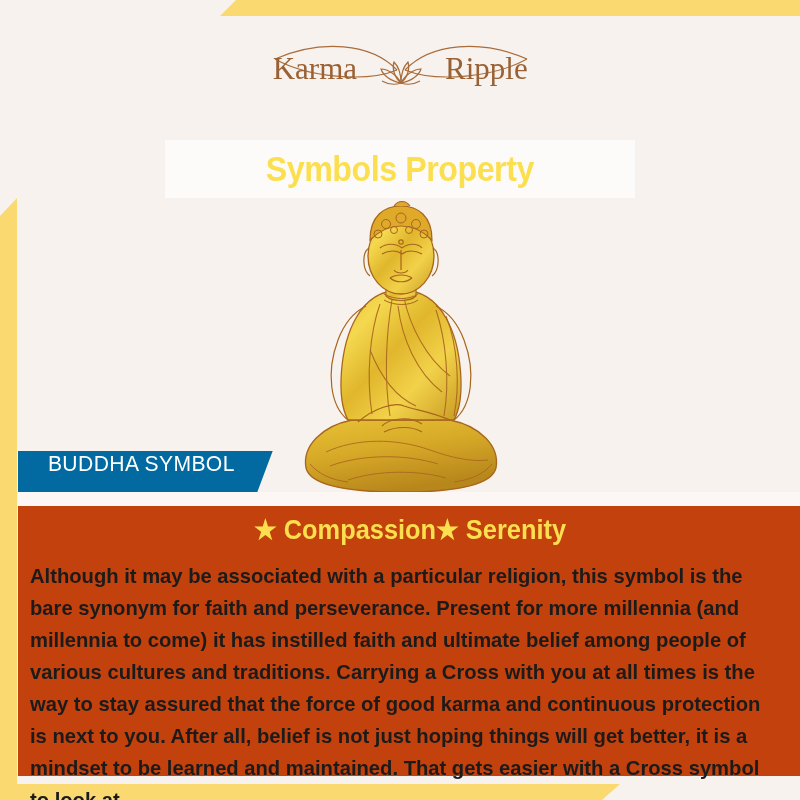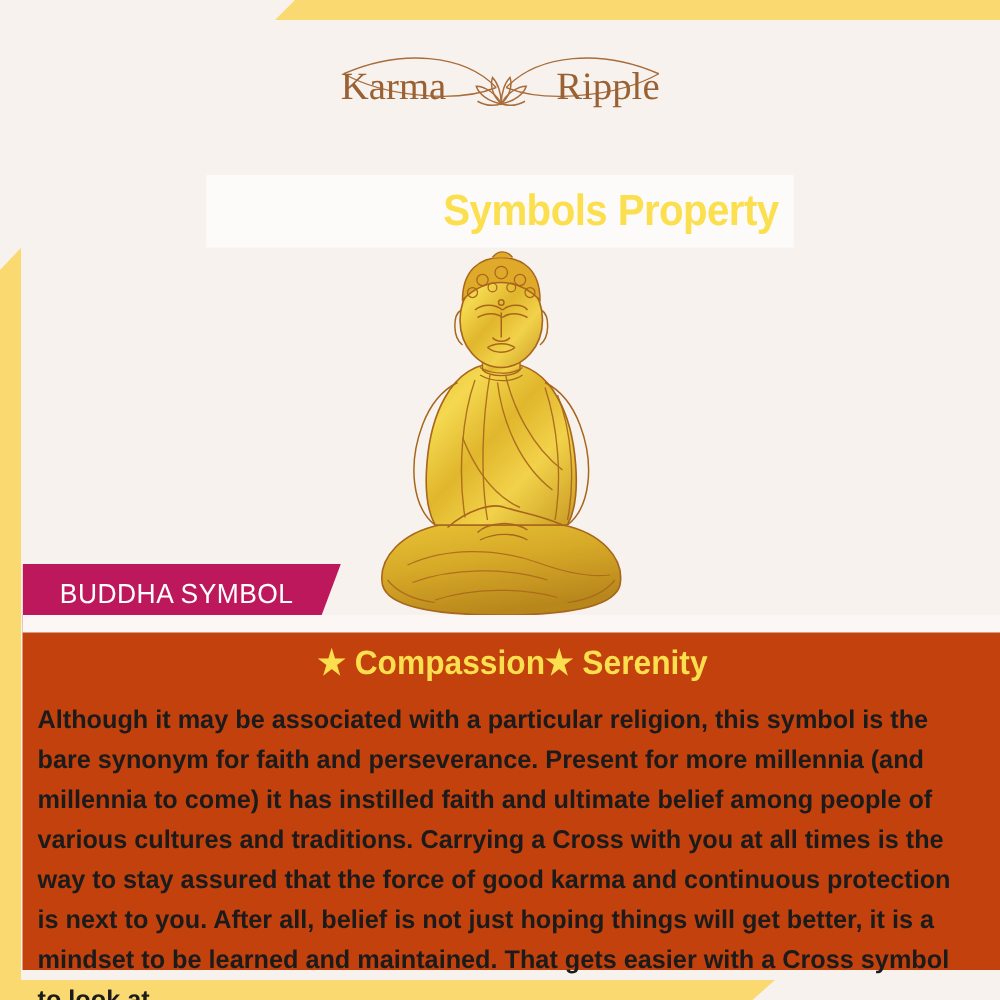--- a/index.html
+++ b/index.html
@@ -77,21 +77,21 @@
   
   .title-banner {
     position: absolute;
     top: 140px;
     left: 165px;
     width: 470px;
     height: 58px;
     background: #fdfbfa;
     display: flex;
     align-items: center;
-    justify-content: flex-end;
+    justify-content: center;
   }
   .title-text {
     font-family: "Liberation Sans Narrow", "Liberation Sans", sans-serif;
     font-weight: 700;
     font-size: 35px;
     letter-spacing: -0.5px;
     color: #fbdf4e;
     transform: scaleX(0.92);
     white-space: nowrap;
   }
@@ -108,23 +108,23 @@
     align-items: flex-end;
   }
 
   
   .ribbon {
     position: absolute;
     top: 451px;
     left: 18px;
     height: 48px;
     padding: 0 34px 0 26px;
-    background: #be185d;
+    background: #0369a1;
     display: flex;
-    align-items: center;
+    align-items: flex-start;
     clip-path: polygon(0 0, 100% 0, calc(100% - 18px) 100%, 0 100%);
   }
   .ribbon-text {
     font-family: "Liberation Sans Narrow", "Liberation Sans", sans-serif;
     font-size: 22px;
     color: #ffffff;
     letter-spacing: 0.4px;
     white-space: nowrap;
     transform: scaleX(0.96);
   }

